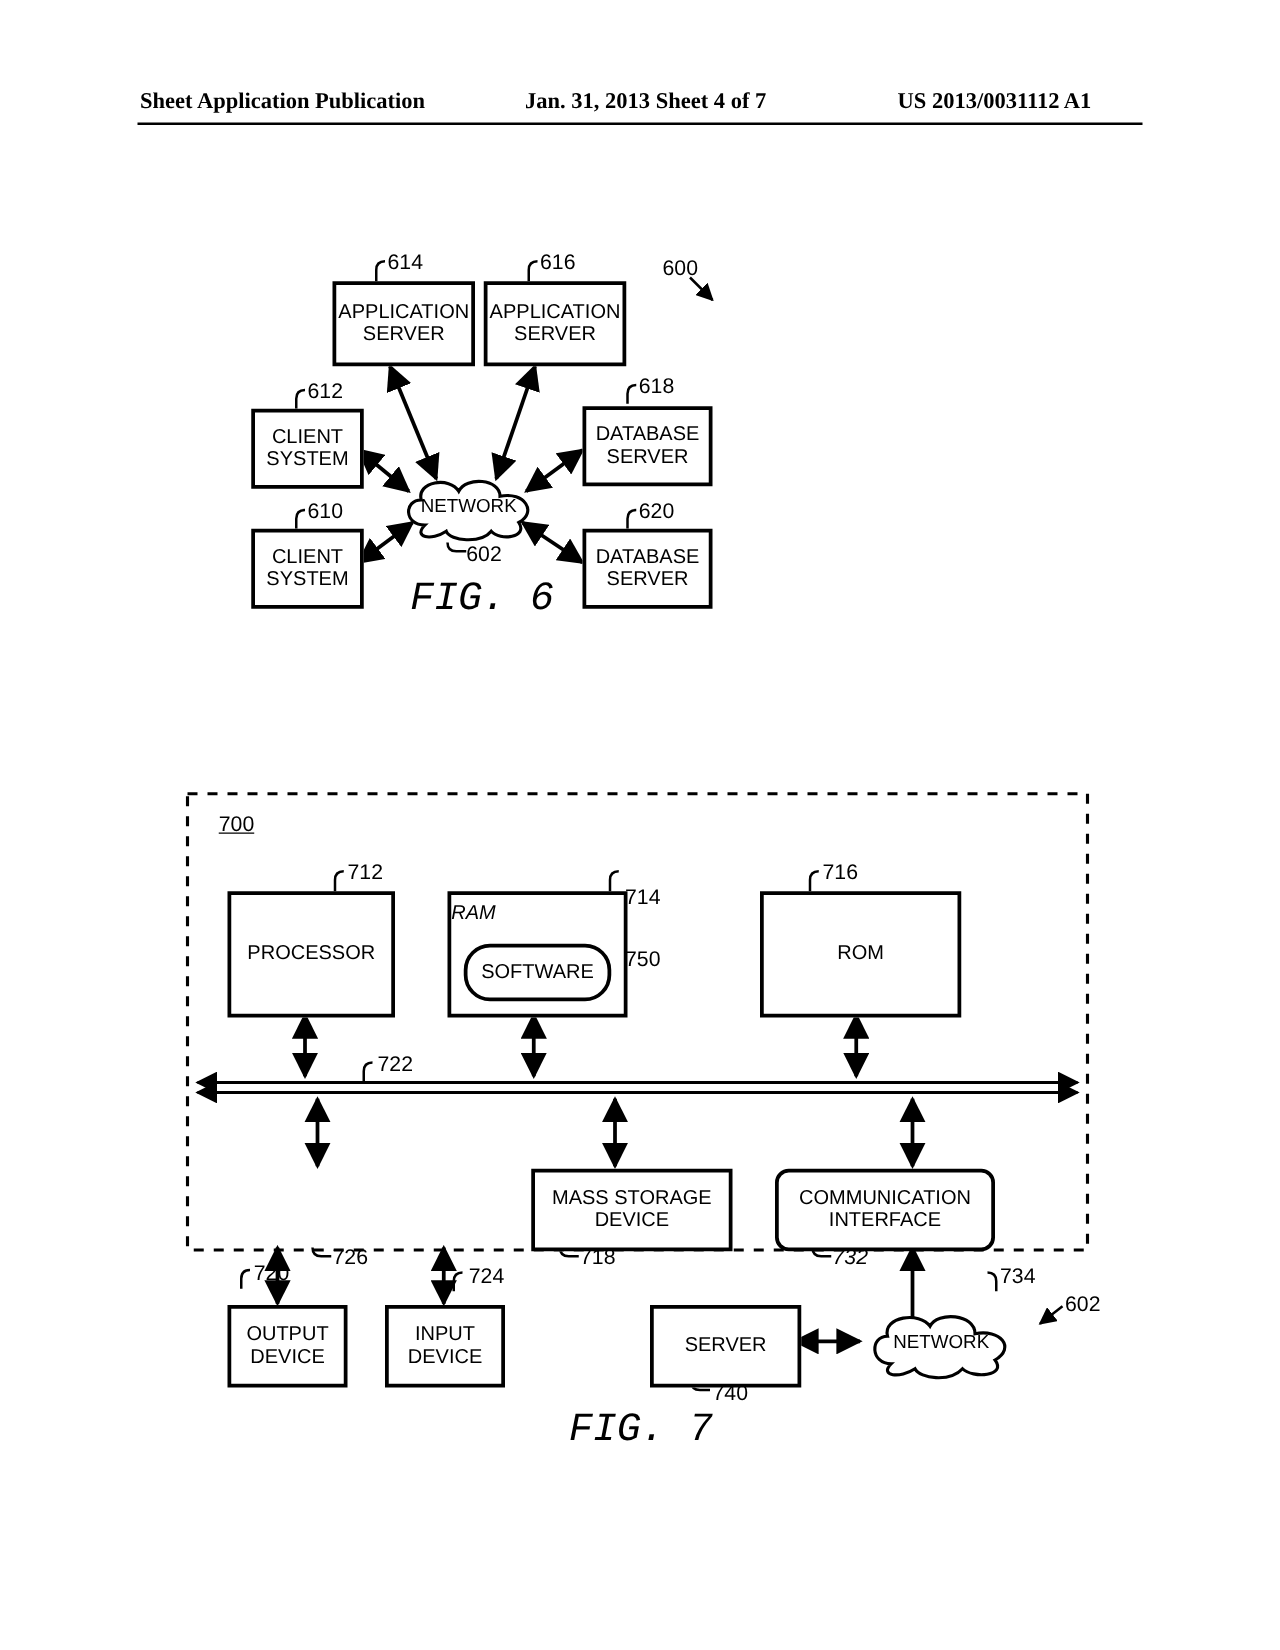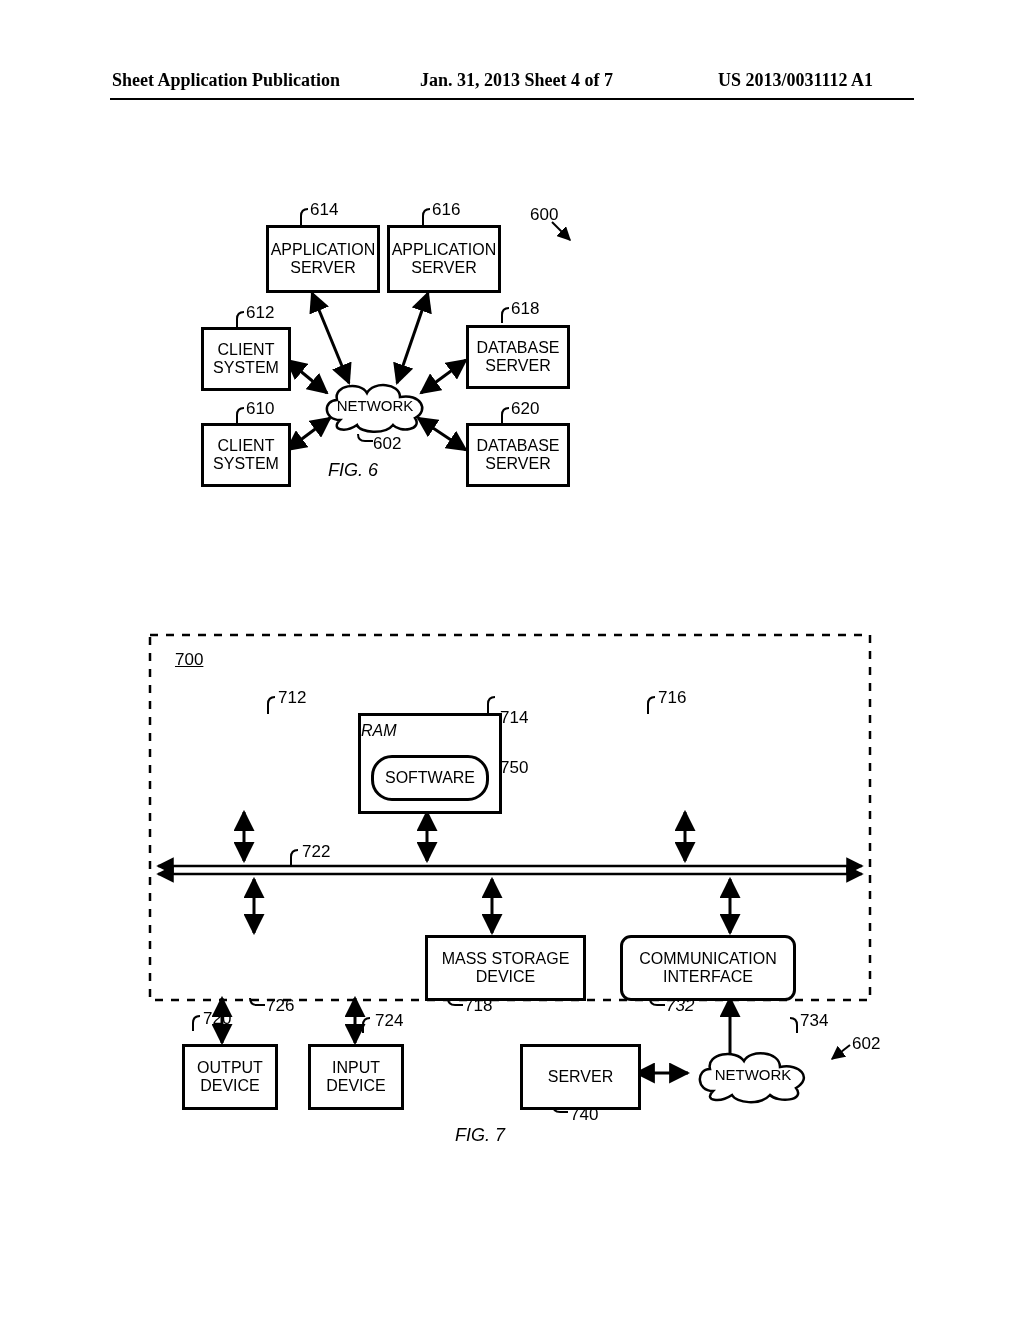--- a/index.html
+++ b/index.html
@@ -40,23 +40,23 @@
     justify-content: center;
     background: #fff;
   }
   .refnum {
     position: absolute;
     font-family: Arial, Helvetica, sans-serif;
     font-size: 17px;
   }
   .figlabel {
     position: absolute;
-    font-family: Liberation Sans, sans-serif;
+    font-family: Liberation Mono, monospace;
     font-style: italic;
-    font-size: 18px;
+    font-size: 32px;
   }
   
   .cloud {
     position: absolute;
     font-family: Arial, Helvetica, sans-serif;
     font-size: 15px;
     text-align: center;
   }
   .cloud svg { position: absolute; top:0; left:0; }
   .cloud .cloud-text {
@@ -192,28 +192,34 @@
     <path d="M448 998 q 0 7 7 7 l 8 0" fill="none" stroke="#000" stroke-width="2"></path>
     <path d="M650 998 q 0 7 7 7 l 8 0" fill="none" stroke="#000" stroke-width="2"></path>
     <path d="M200 1016 q -7 0 -7 7 l 0 8" fill="none" stroke="#000" stroke-width="2"></path>
     <path d="M370 1018 q -7 0 -7 7 l 0 8" fill="none" stroke="#000" stroke-width="2"></path>
     <path d="M790 1018 q 7 0 7 7 l 0 8" fill="none" stroke="#000" stroke-width="2"></path>
     <path d="M553 1105 q 0 7 7 7 l 8 0" fill="none" stroke="#000" stroke-width="2"></path>
 
     <path d="M850 1045 l -18 14" fill="none" stroke="#000" stroke-width="2" marker-end="url(#ah2)"></path>
   </svg>
 
+  <div class="box" style="left:182px; top:713px; width:128px; height:95px;">
+      <span>PROCESSOR</span>
+    </div>
 
   <div class="box" style="left:358px; top:713px; width:138px; height:95px; border:3px solid #000;">
     <div style="position:absolute; top:6px; left:0; right:0; text-align:left;font-style:italic;">RAM</div>
   </div>
   <div class="box" style="left:371px; top:755px; width:112px; height:40px;border-radius:21px;">
       <span>SOFTWARE</span>
     </div>
 
+  <div class="box" style="left:608px; top:713px; width:155px; height:95px;">
+      <span>ROM</span>
+    </div>
 
   <div class="box" style="left:425px; top:935px; width:155px; height:60px;">
       <span style="white-space:pre-line">MASS STORAGE
 DEVICE</span>
     </div>
   <div class="box" style="left:620px; top:935px; width:170px; height:60px;border-radius:11px;">
       <span style="white-space:pre-line">COMMUNICATION
 INTERFACE</span>
     </div>
 

